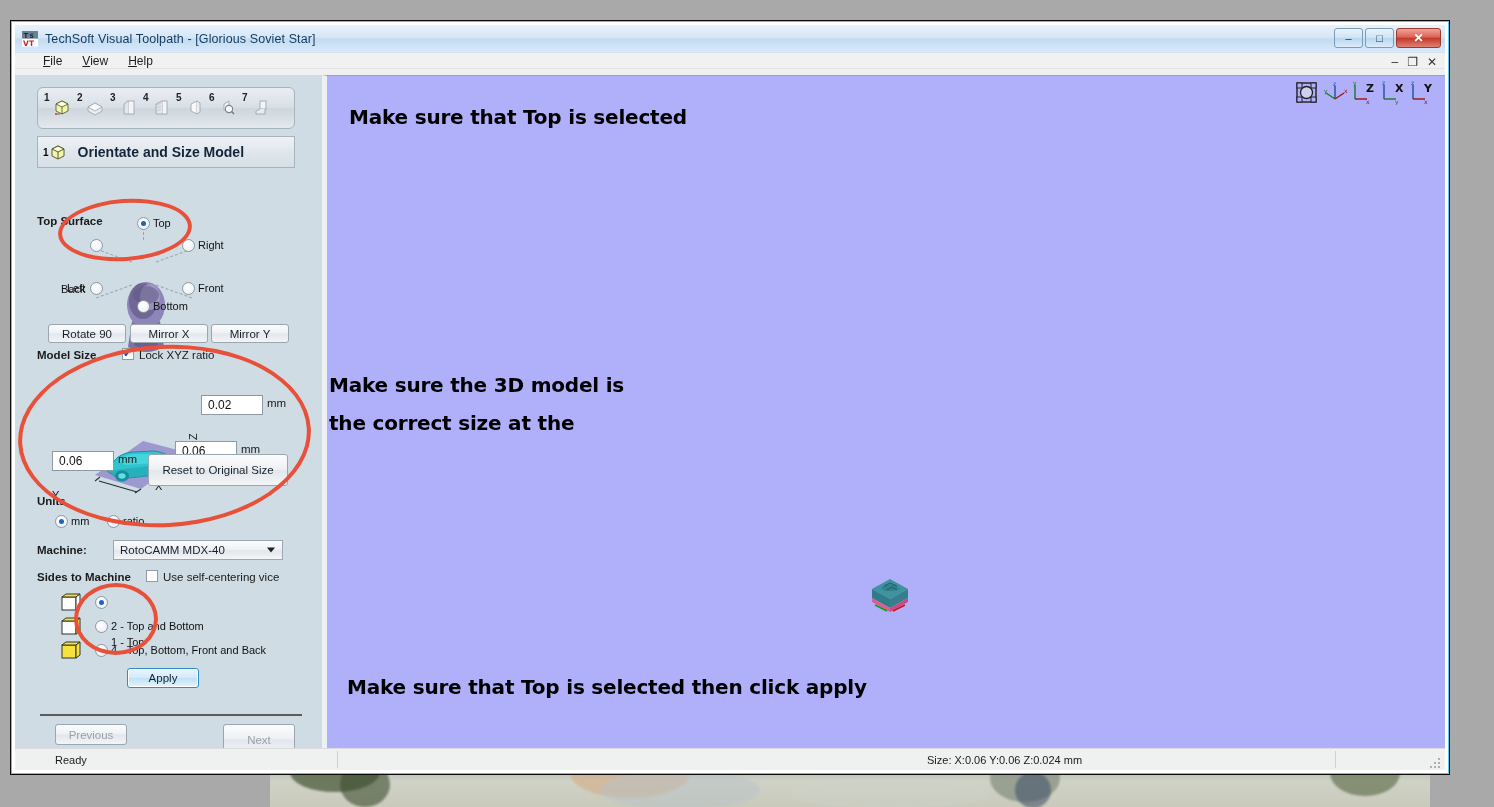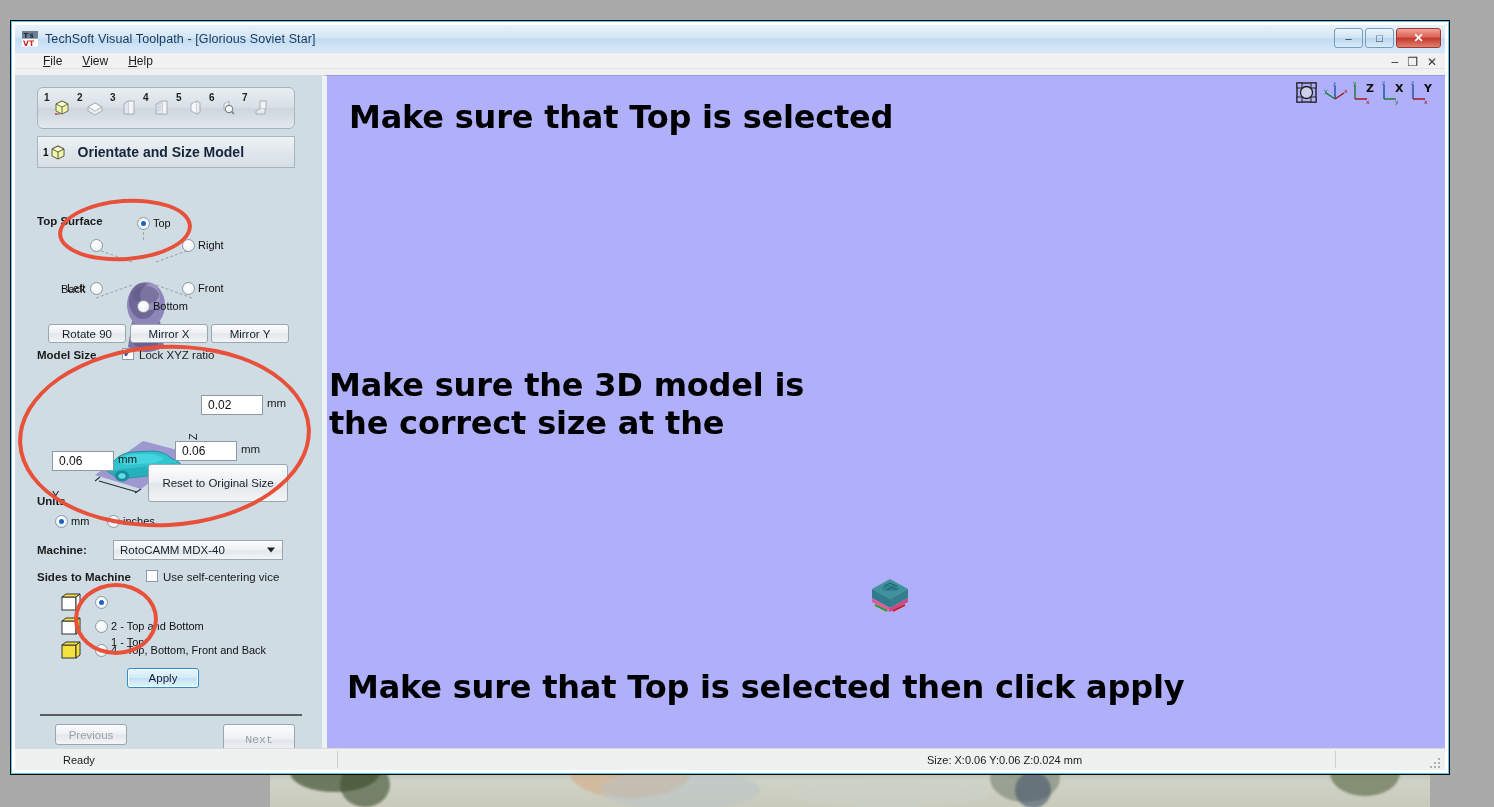--- a/index.html
+++ b/index.html
@@ -251,21 +251,21 @@
     background: #b0b0fa;
     position: relative;
     border-left: 5px solid #eef1f3;
     border-top: 1px solid #9a9ae0;
   }
   .anno {
     position: absolute;
     font-family: "DejaVu Sans", sans-serif;
     font-weight: bold;
     color: #000;
-    font-size: 32px;
+    font-size: 20px;
     line-height: 38px;
     white-space: pre;
     letter-spacing: -0.2px;
   }
   #view-tools {
     position: absolute; right: 10px; top: 4px;
     display: flex; align-items: flex-start; gap: 4px;
   }
   .vtool { width: 25px; height: 25px; position: relative; cursor: default; }
 
@@ -282,21 +282,21 @@
   }
 
   
   #statusbar {
     position: absolute; left: 0; right: 0; bottom: 0; height: 22px;
     background: #eff0f0;
     border-top: 1px solid #dcdcdc;
     display: flex; align-items: center;
     font-size: 11px; color: #1a1a1a;
   }
-  #status-ready { position: absolute; left: 24px; padding-left: 24px; }
+  #status-ready { position: absolute; left: 16px; padding-left: 24px; }
   #status-size { position: absolute; left: 912px; }
   .sb-div {
     position: absolute; top: 2px; bottom: 2px; width: 1px; background: #d0d0d0;
   }
   #grip {
     position: absolute; right: 3px; bottom: 2px; width: 12px; height: 12px;
   }
 </style>
 </head>
 <body>
@@ -513,27 +513,27 @@
 
       <div class="tbox" style="left:186px; top:320px; width:62px; height:20px;">0.02</div>
       <div class="unit" style="left:252px; top:322px;">mm</div>
 
       <div class="tbox" style="left:160px; top:366px; width:62px; height:20px;">0.06</div>
       <div class="unit" style="left:226px; top:368px;">mm</div>
 
       <div class="tbox" style="left:37px; top:376px; width:62px; height:20px;">0.06</div>
       <div class="unit" style="left:103px; top:378px;">mm</div>
 
-      <div class="btn" style="left:133px; top:389px; width:140px; height:38px;">Reset to Original Size</div>
+      <div class="btn" style="left:133px; top:379px; width:140px; height:32px;">Reset to Original Size</div>
 
       <div class="grp-label" style="left:22px; top:420px;">Units</div>
       <div class="radio checked" style="left:40px; top:440px;"></div>
       <div class="radio-label" style="left:56px; top:440px;">mm</div>
       <div class="radio" style="left:92px; top:440px;"></div>
-      <div class="radio-label" style="left:108px; top:440px;">inches</div>
+      <div class="radio-label" style="left:108px; top:440px;">ratio</div>
 
       <div class="grp-label" style="left:22px; top:469px;">Machine:</div>
       <div class="combo" style="left:98px; top:465px; width:170px; height:20px;">
         <span>RotoCAMM MDX-40</span>
         <span class="arrow"></span>
       </div>
 
       <div class="grp-label" style="left:22px; top:496px;">Sides to Machine</div>
       <div class="checkbox" style="left:131px; top:495px;"></div>
       <div class="plain-label" style="left:148px; top:496px;">Use self-centering vice</div>
@@ -565,21 +565,21 @@
           <polygon points="17,5 21,2 21,15 17,18" fill="#f5e23c" stroke="#333" stroke-width="1"></polygon>
         </svg>
       </div>
       <div class="radio" style="left:80px; top:569px;"></div>
       <div class="radio-label" style="left:96px; top:569px;">4 - Top, Bottom, Front and Back</div>
 
       <div class="btn apply" style="left:112px; top:593px; width:72px; height:20px;">Apply</div>
 
       <div class="hr" style="left:25px; top:639px; width:262px;"></div>
       <div class="btn disabled" style="left:40px; top:649px; width:72px; height:21px;">Previous</div>
-      <div class="btn disabled" style="left:208px; top:649px; width:72px; height:31px;font-family:Liberation Mono, monospace;">Next</div>
+      <div class="btn disabled" style="left:208px; top:649px; width:72px; height:31px;">Next</div>
 
       <div class="marker" style="left:43px; top:124px; width:134px; height:62px; transform:rotate(-4deg);"></div>
       <div class="marker" style="left:3px; top:270px; width:293px; height:182px; transform:rotate(-3deg);"></div>
       <div class="marker" style="left:59px; top:508px; width:84px; height:72px;"></div>
     </div>
 
     <div id="viewport">
 
       <div id="view-tools">
         <div class="vtool">

